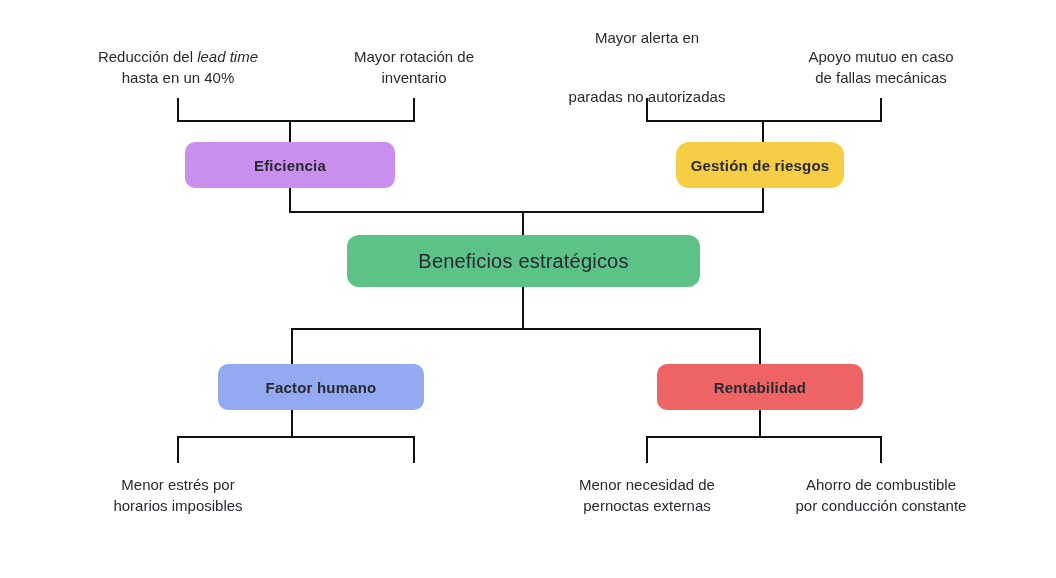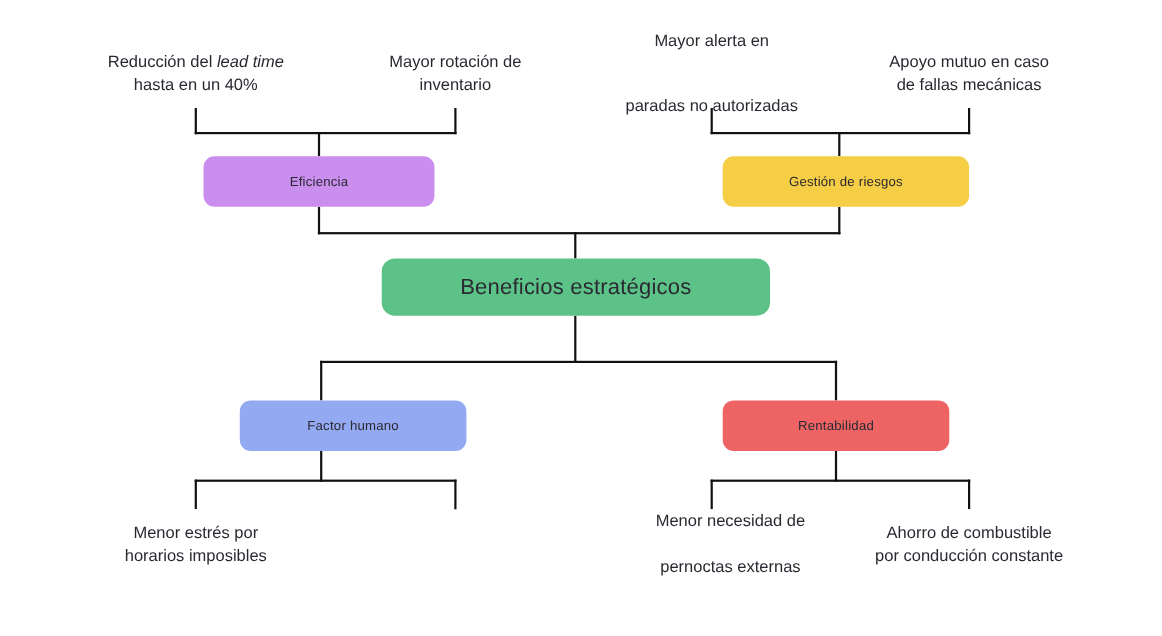--- a/index.html
+++ b/index.html
@@ -35,22 +35,22 @@
     background:#ffffff;
     border-radius:14px;
     font-size:15px;
     line-height:21px;
   }
   .leaf .line{white-space:nowrap;}
   .leaf em{font-style:italic;}
   .header{
     background:var(--fill,#ddd);
     border-radius:10px;
-    font-weight:400;
-    font-size:12px;
+    font-weight:700;
+    font-size:15px;
     letter-spacing:.2px;
   }
   .header::before{border-radius:0 0 10px 0;}
   .rootnode{
     background:var(--fill,#ddd);
     border-radius:12px;
     font-weight:400;
     font-size:20px;
     letter-spacing:.2px;
   }
@@ -108,21 +108,21 @@
 
   <div class="node leaf" style="left: 777px; top: 35px; width: 208px; height: 63px; --back: #fbd44f;">
     <div class="line">Apoyo mutuo en caso</div>
     <div class="line">de fallas mecánicas</div>
   </div>
 
   <div class="node header" style="left: 185px; top: 142px; width: 210px; height: 46px; --fill: #ca8fee; --back: #9c63be;">
     <span>Eficiencia</span>
   </div>
 
-  <div class="node header" style="left: 657px; top: 142px; width: 224px; height: 46px; --fill: #f5ce46; --back: #ac8d24;">
+  <div class="node header" style="left: 676px; top: 142px; width: 168px; height: 46px; border-radius: 13px; --fill: #f5ce46; --back: #ac8d24;">
     <span>Gestión de riesgos</span>
   </div>
 
   <div class="node rootnode" style="left: 347px; top: 235px; width: 353px; height: 52px; --fill: #5cc287; --back: #42702f;">
     <span>Beneficios estratégicos</span>
   </div>
 
   <div class="node header" style="left: 190px; top: 364px; width: 206px; height: 46px; margin-left: 28px; --fill: #93a9f1; --back: #6572a3;">
     <span>Factor humano</span>
   </div>
@@ -130,21 +130,21 @@
   <div class="node header" style="left: 657px; top: 364px; width: 206px; height: 46px; --fill: #ee6464; --back: #a04848;">
     <span>Rentabilidad</span>
   </div>
 
   <div class="node leaf" style="left: 74px; top: 463px; width: 208px; height: 63px; --back: #8fa8f7;">
     <div class="line">Menor estrés por</div>
     <div class="line">horarios imposibles</div>
   </div>
 
 
-  <div class="node leaf" style="left: 560px; top: 463px; width: 208px; height: 63px; justify-content: space-between; --back: #f06a6a;">
+  <div class="node leaf" style="left: 543px; top: 463px; width: 208px; height: 63px; --back: #f06a6a;">
     <div class="line">Menor necesidad de</div>
     <div class="line">pernoctas externas</div>
   </div>
 
   <div class="node leaf" style="left: 777px; top: 463px; width: 208px; height: 63px; --back: #f06a6a;">
     <div class="line">Ahorro de combustible</div>
     <div class="line">por conducción constante</div>
   </div>
 
 </div>

